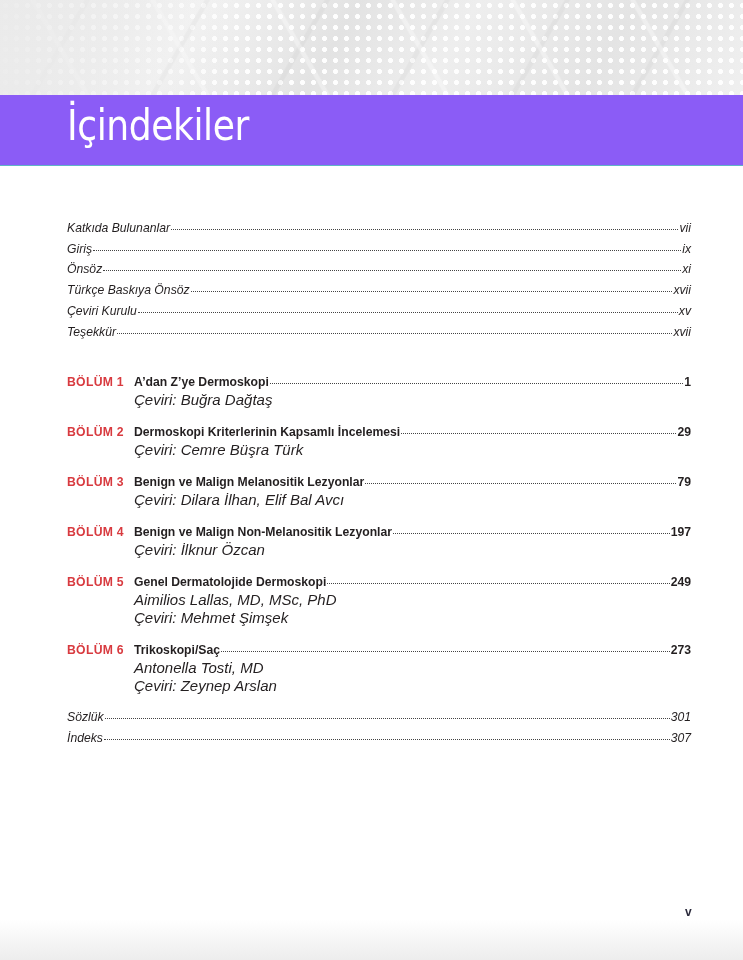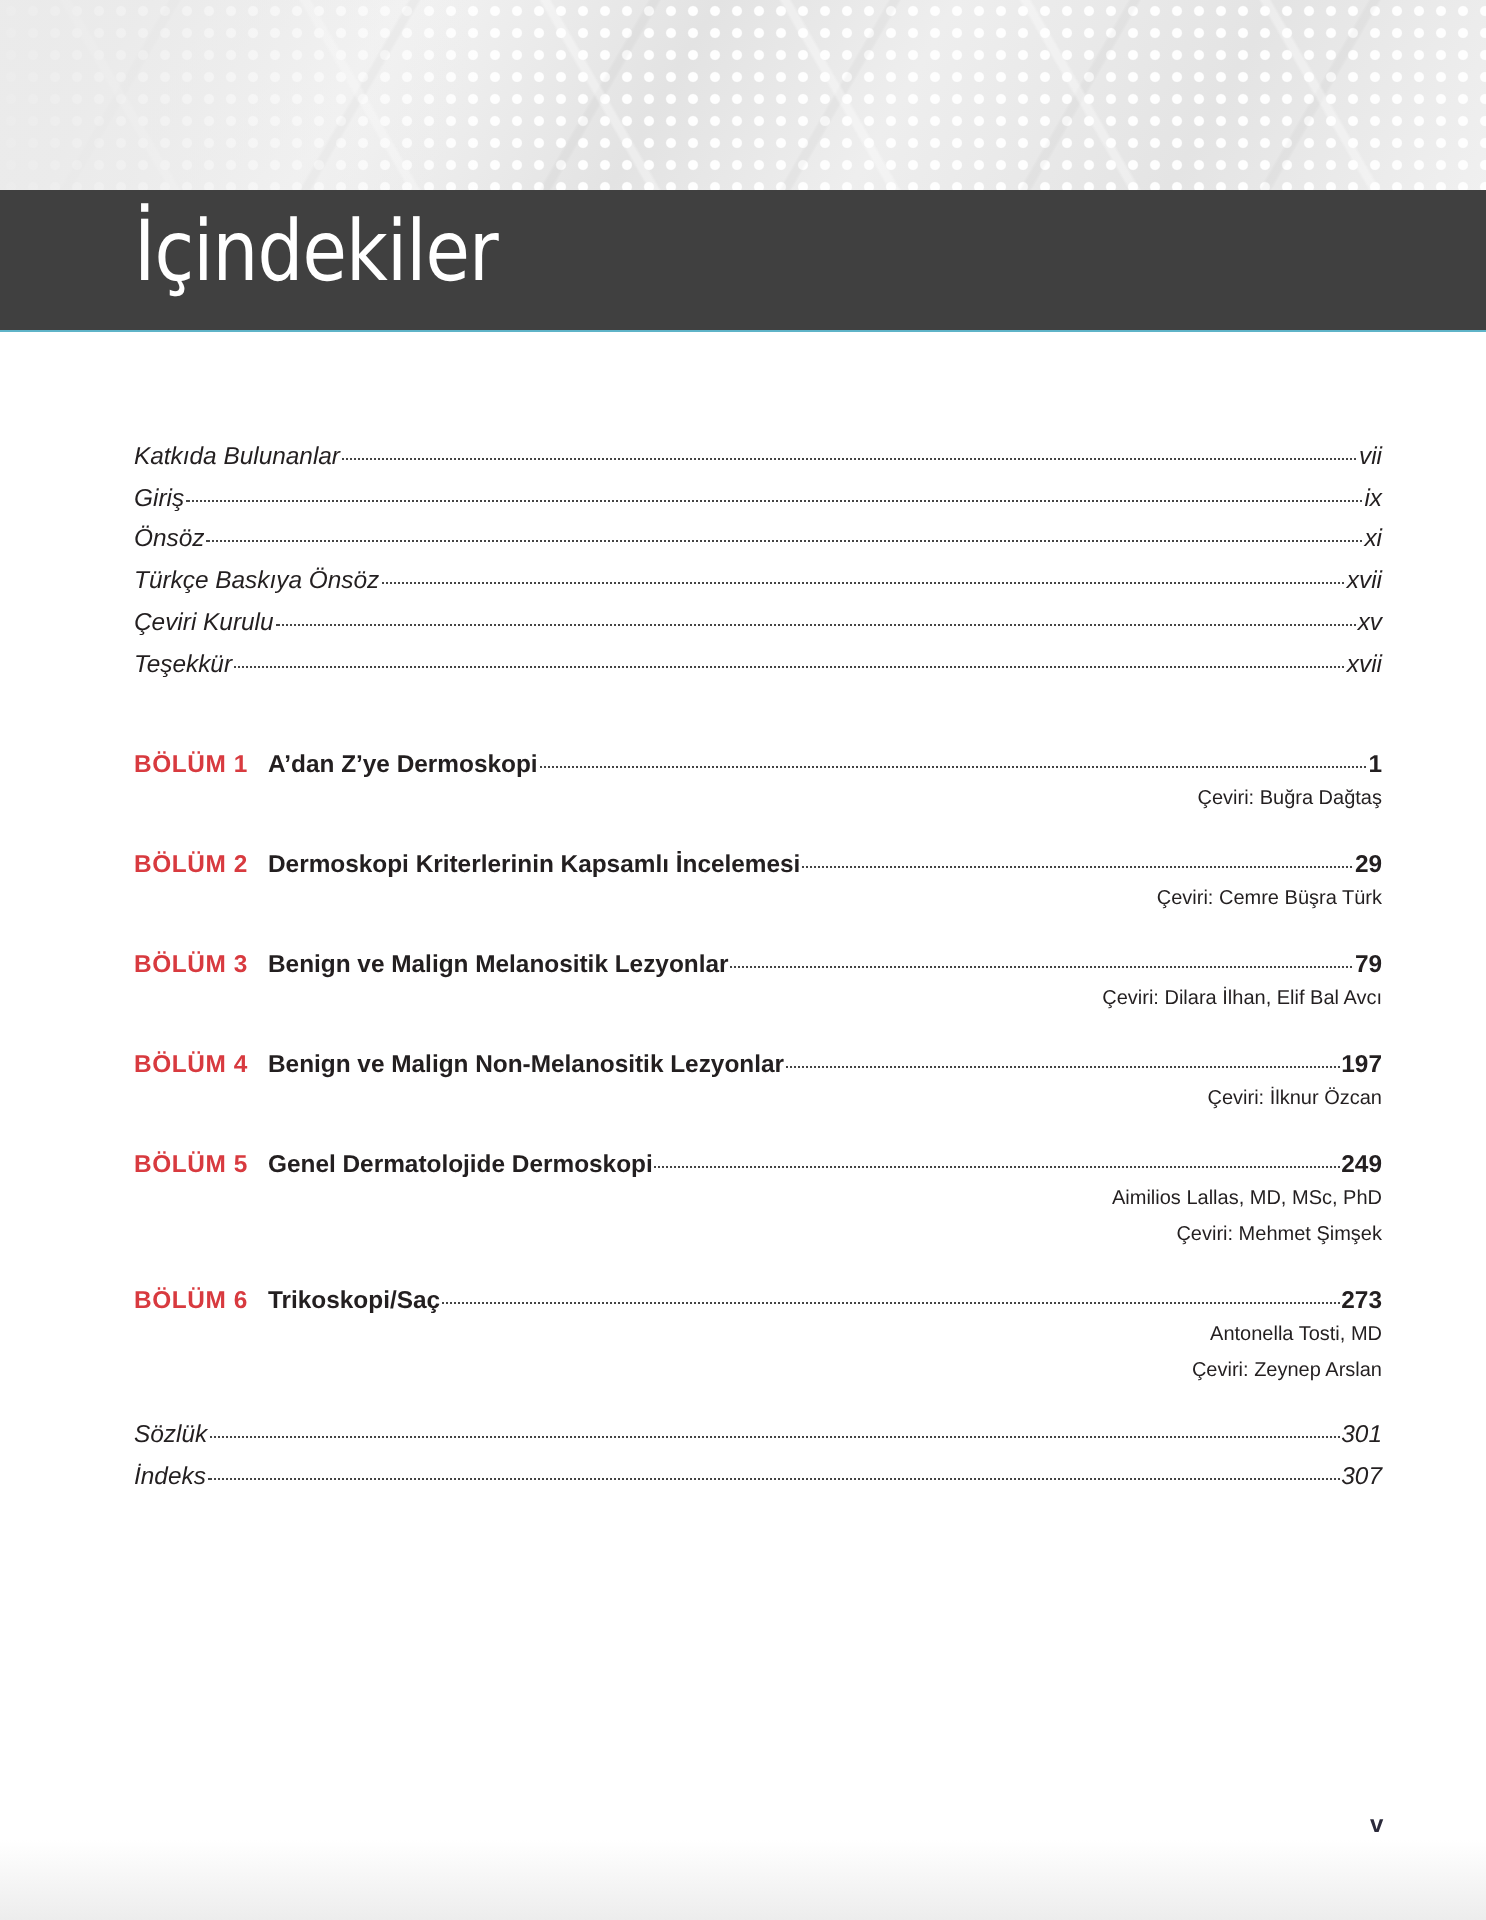--- a/index.html
+++ b/index.html
@@ -20,21 +20,21 @@
     background:
       linear-gradient(60deg, transparent 48%, rgba(255,255,255,0.35) 49%, rgba(255,255,255,0.35) 51%, transparent 52%) 0 0/120px 95px,
       linear-gradient(-60deg, transparent 48%, rgba(0,0,0,0.03) 49%, rgba(0,0,0,0.03) 51%, transparent 52%) 0 0/120px 95px;
   }
   .top-pattern::after {
     content:""; position:absolute; left:0; top:0; width:240px; height:95px;
     background:linear-gradient(90deg, rgba(235,235,235,0.95), rgba(235,235,235,0));
   }
   .title-band {
     position:absolute; left:0; top:95px; width:743px; height:70px;
-    background:#404040;
+    background:#8b5cf6;
     border-bottom:1px solid #5fb4c8;
   }
   .title-band h1 {
     margin:0; position:absolute; left:67px; top:6px;
     font-family:"DejaVu Sans", sans-serif; font-weight:normal;
     font-size:42px; color:#ffffff; letter-spacing:-0.5px;
     transform:scaleX(0.86); transform-origin:left top;
   }
   .toc { position:absolute; left:67px; width:624px; top:218px; }
   .row { display:flex; align-items:baseline; font-size:12.2px; line-height:20.7px; }
@@ -47,21 +47,21 @@
   .front .lbl, .front .pg, .back .lbl, .back .pg { font-style:italic; }
   .chapters { margin-top:31px; }
   .chapter { display:flex; margin-bottom:14px; }
   .chapter .num {
     width:67px; flex:none; color:#d83a3f; font-weight:bold; font-size:12.2px;
     line-height:18px; letter-spacing:0.3px;
   }
   .chapter .body { flex:1; }
   .chapter .row { line-height:18px; }
   .chapter .row .lbl, .chapter .row .pg { font-weight:bold; }
-  .chapter .sub { font-size:10px; line-height:18px;text-align:right; }
+  .chapter .sub { font-style:italic; font-size:15px; line-height:18px; }
   .back { margin-top:-2px; }
   .page-num {
     position:absolute; left:685px; top:905px; font-weight:bold; font-size:12px; color:#2b2a3b;
   }
   .bottom-fade {
     position:absolute; left:0; bottom:0; width:743px; height:40px;
     background:linear-gradient(180deg, rgba(240,240,240,0), rgba(232,232,232,0.8));
   }
 </style>
 </head>

